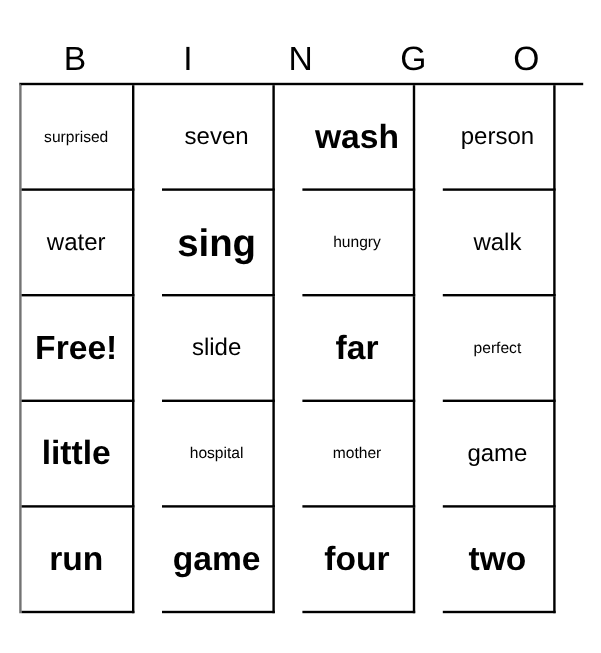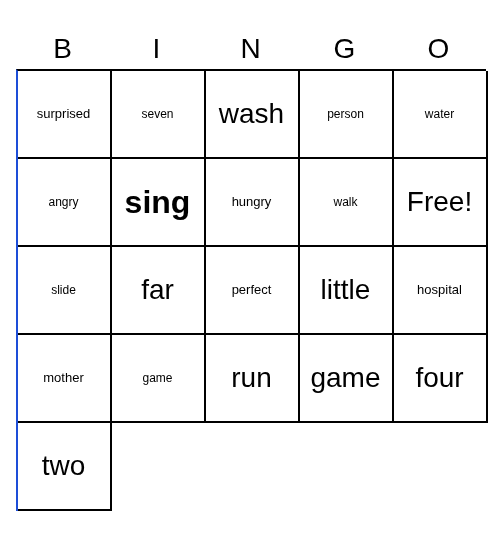--- a/index.html
+++ b/index.html
@@ -36,23 +36,23 @@
     .bingo-header-cell {
       width: 94px;
       text-align: center;
       font-size: 28px;
       font-weight: normal;
       font-family: Arial, sans-serif;
     }
 
     .bingo-grid {
       display: grid;
-      grid-template-columns: repeat(5, 1fr);
+      grid-template-columns: repeat(4, 1fr);
       border-top: 2px solid #000;
-      border-left: 2px solid #1d4ed8;
+      border-left: 2px solid #737373;
       width: 100%;
     }
 
     .bingo-cell {
       border-right: 2px solid #000;
       border-bottom: 2px solid #000;
       width: 94px;
       height: 88px;
       display: flex;
       align-items: center;
@@ -64,26 +64,26 @@
     .bingo-cell span {
       font-family: Arial, sans-serif;
       line-height: 1.2;
     }
 
     .cell-small {
       font-size: 13px;
     }
 
     .cell-medium {
-      font-size: 12px;
+      font-size: 20px;
     }
 
     .cell-large {
       font-size: 28px;
-      font-weight: normal;
+      font-weight: bold;
     }
 
     .cell-xlarge {
       font-size: 32px;
       font-weight: bold;
     }
   </style>
 </head>
 <body>
 
@@ -103,23 +103,20 @@
         <span class="cell-medium">seven</span>
       </div>
       <div class="bingo-cell">
         <span class="cell-large">wash</span>
       </div>
       <div class="bingo-cell">
         <span class="cell-medium">person</span>
       </div>
       <div class="bingo-cell">
         <span class="cell-medium">water</span>
-      </div>
-      <div class="bingo-cell">
-        <span class="cell-medium">angry</span>
       </div>
       <div class="bingo-cell">
         <span class="cell-xlarge">sing</span>
       </div>
       <div class="bingo-cell">
         <span class="cell-small">hungry</span>
       </div>
       <div class="bingo-cell">
         <span class="cell-medium">walk</span>
       </div>

